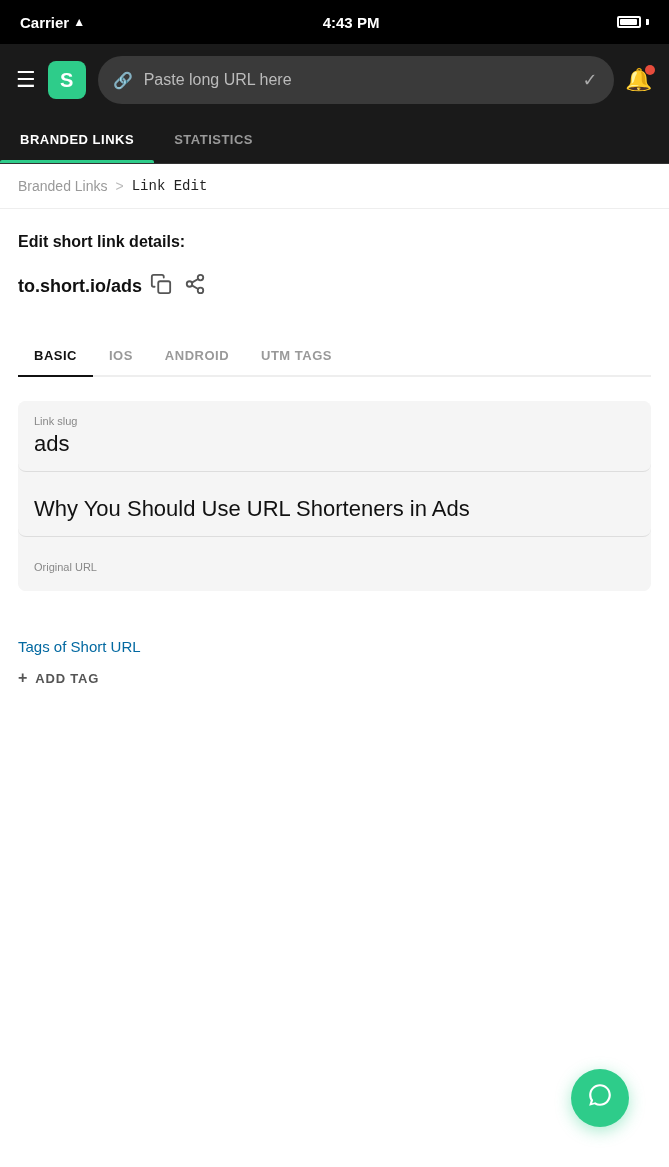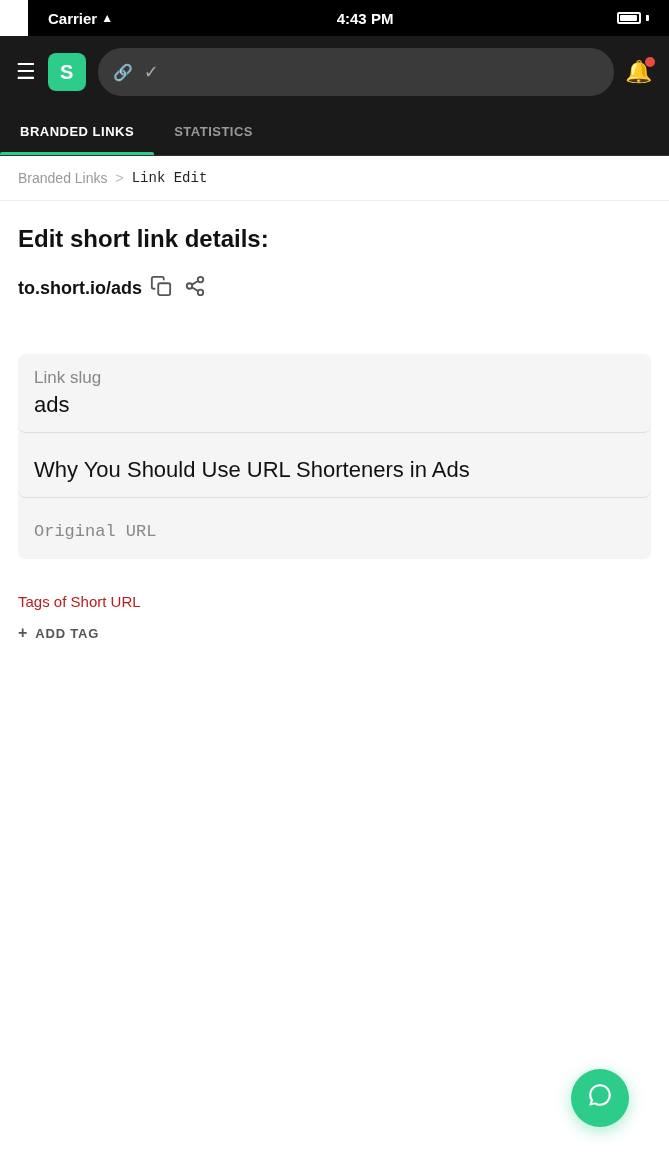--- a/index.html
+++ b/index.html
@@ -13,24 +13,23 @@
     }
 
     
     .status-bar {
       background: #000;
       color: #fff;
       display: flex;
       align-items: center;
       justify-content: space-between;
       padding: 8px 20px;
-      height: 36px;
+      height: 44px;
       font-size: 15px;
       font-weight: 600;
-      margin-left: 28px;
     }
     .status-bar .carrier { display: flex; align-items: center; gap: 4px; }
     .status-bar .time { font-weight: 600; }
     .status-bar .battery { display: flex; align-items: center; gap: 4px; }
 
     
     .header {
       background: #1a1a1a;
       display: flex;
       align-items: center;
@@ -153,31 +152,31 @@
       font-family: Liberation Mono, monospace;
     }
 
     
     .main-content {
       background: #fff;
       padding: 24px 18px;
     }
 
     .edit-title {
-      font-size: 24px;
+      font-size: 16px;
       font-weight: 700;
       color: #111;
       margin-bottom: 18px;
     }
 
     .short-link-row {
       display: flex;
       align-items: center;
       gap: 4px;
-      margin-bottom: 48px;
+      margin-bottom: 32px;
     }
     .short-link-text {
       font-size: 18px;
       font-weight: 700;
       color: #111;
     }
     .icon-btn {
       background: none;
       border: none;
       cursor: pointer;
@@ -223,43 +222,43 @@
     }
     .form-field {
       background: #f5f5f5;
       border-radius: 8px;
       padding: 14px 16px;
       margin-bottom: 10px;
       border-bottom: 1px solid #ddd;
     }
     .form-field:last-child {
       border-bottom: none;
-      font-family: Liberation Mono, monospace;
     }
     .field-label {
-      font-size: 17px;
+      font-size: 11px;
       color: #888;
       margin-bottom: 4px;
       display: block;
     }
     .field-value {
       font-size: 22px;
       color: #111;
       font-weight: 400;
     }
 
     
     .tags-section {
       padding: 24px 0 16px 0;
     }
     .tags-title {
       font-size: 15px;
-      color: #b91c1c;
+      color: #0369a1;
       font-weight: 500;
       margin-bottom: 14px;
+      margin-top: 13px;
     }
     .add-tag-btn {
       display: flex;
       align-items: center;
       gap: 8px;
       background: none;
       border: none;
       cursor: pointer;
       padding: 0;
     }
@@ -341,20 +340,21 @@
   </div>
 </div>
 
 <div class="header">
   <span class="hamburger-icon">☰</span>
   <div class="logo-box">
     <span>S</span>
   </div>
   <div class="url-input-container">
     <span class="link-icon">🔗</span>
+    <span class="url-placeholder">Paste long URL here</span>
     <span class="check-icon">✓</span>
   </div>
   <div class="bell-container">
     <span class="bell-icon">🔔</span>
     <span class="bell-badge"></span>
   </div>
 </div>
 
 <div class="tabs-nav">
   <div class="tab-item active">
@@ -387,20 +387,34 @@
       <svg width="22" height="22" viewBox="0 0 24 24" fill="none" stroke="#555" stroke-width="2" stroke-linecap="round" stroke-linejoin="round">
         <circle cx="18" cy="5" r="3"></circle>
         <circle cx="6" cy="12" r="3"></circle>
         <circle cx="18" cy="19" r="3"></circle>
         <line x1="8.59" y1="13.51" x2="15.42" y2="17.49"></line>
         <line x1="15.41" y1="6.51" x2="8.59" y2="10.49"></line>
       </svg>
     </button>
   </div>
 
+  <div class="inner-tabs">
+    <div class="inner-tab active">
+      <span>BASIC</span>
+    </div>
+    <div class="inner-tab">
+      <span>IOS</span>
+    </div>
+    <div class="inner-tab">
+      <span>ANDROID</span>
+    </div>
+    <div class="inner-tab">
+      <span>UTM TAGS</span>
+    </div>
+  </div>
 
   <div class="form-section">
     <div class="form-field">
       <span class="field-label">Link slug</span>
       <div class="field-value">ads</div>
     </div>
 
     <div class="form-field">
       <div class="field-value">Why You Should Use URL Shorteners in Ads</div>
     </div>

